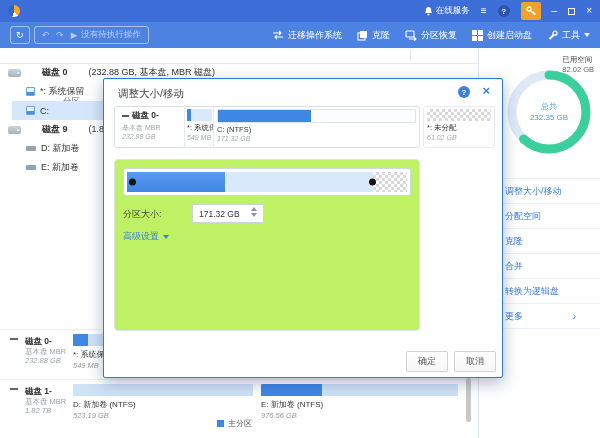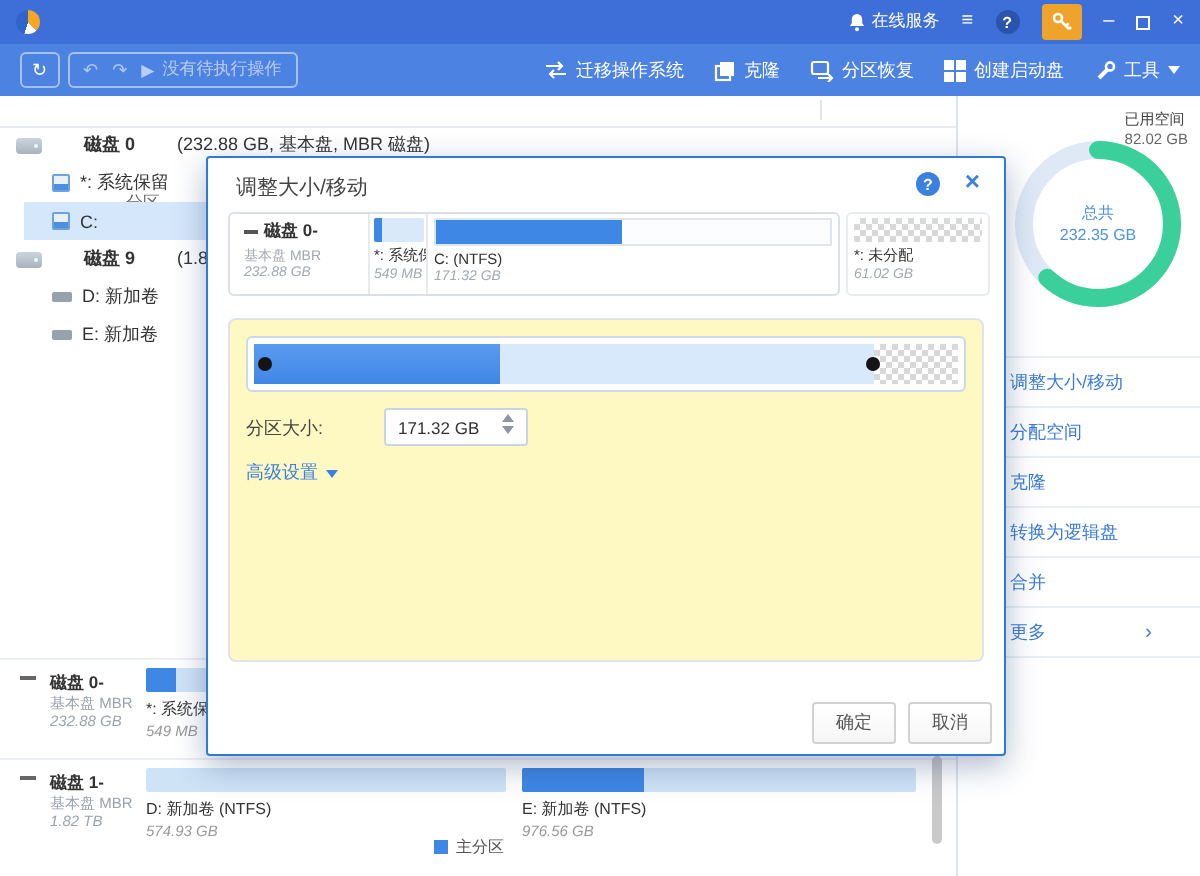--- a/index.html
+++ b/index.html
@@ -91,21 +91,21 @@
   .cell.sysres{width:29px;border-right:1px solid #e6eaf0;padding:2px 1px 2px 2px;overflow:hidden;}
   .cell.cdrive{flex:1;padding:2px 3px;}
   .mbar{height:12px;border-radius:1px;position:relative;overflow:hidden;}
   .mbar.lb{background:#d9e9fa;}
   .mbar.wt{background:#fbfdff;border:1px solid #dde6ef;}
   .mfill{position:absolute;left:0;top:0;bottom:0;background:#3f87e5;}
   .mlab{font-size:7.5px;color:#333;margin-top:2px;white-space:nowrap;}
   .msz{font-size:7px;color:#a0a8b0;font-style:italic;margin-top:1px;white-space:nowrap;}
   .unallocbox{position:absolute;left:319px;top:27px;width:72px;height:42px;border:1px solid #e8ecf2;border-radius:3px;box-sizing:border-box;padding:2px 3px;background:#fff;}
   .checker{background-color:#fff;background-image:linear-gradient(45deg,#d9d9d9 25%,transparent 25%,transparent 75%,#d9d9d9 75%),linear-gradient(45deg,#d9d9d9 25%,transparent 25%,transparent 75%,#d9d9d9 75%);background-size:6px 6px;background-position:0 0,3px 3px;}
-  .innerpanel{position:absolute;left:10px;top:80px;width:378px;height:172px;border:1px solid #dde3ec;border-radius:4px;box-sizing:border-box;background:#fef9c3;}
+  .innerpanel{position:absolute;left:10px;top:80px;width:306px;height:172px;border:1px solid #dde3ec;border-radius:4px;box-sizing:border-box;background:#bef264;}
   .sliderbox{position:absolute;left:8px;right:8px;top:8px;height:28px;border:1px solid #ccd9e9;border-radius:3px;box-sizing:border-box;padding:3px;background:#fff;}
   .track{position:relative;height:20px;display:flex;overflow:hidden;}
   .seg-used{width:35%;background:linear-gradient(#5a9af0,#3f87e5);}
   .seg-free{width:53%;background:#d8e9fb;}
   .seg-un{width:12%;}
   .handle{position:absolute;top:50%;width:7px;height:7px;border-radius:50%;background:#141414;transform:translateY(-50%);z-index:2;}
   .h-left{left:2px;}
   .h-right{left:calc(88% - 4px);}
   .sizerow{position:absolute;left:8px;top:44px;height:19px;}
   .sizelab{position:absolute;left:0;top:4px;font-size:9px;color:#444;white-space:nowrap;}
@@ -254,21 +254,21 @@
   <div class="strip" style="top:379px">
     <span class="collapse"></span>
     <div class="dinfo">
       <div class="n">磁盘 1-</div>
       <div class="k">基本盘 MBR</div>
       <div class="s">1.82 TB</div>
     </div>
     <div class="pcell" style="left:73px;width:180px">
       <div class="pbar"></div>
       <div class="plab">D: 新加卷 (NTFS)</div>
-      <div class="psz">574.93 GB</div>
+      <div class="psz">523.19 GB</div>
     </div>
     <div class="pcell" style="left:261px;width:197px">
       <div class="pbar">
           <span class="pfill" style="width:31%"></span>
         </div>
       <div class="plab">E: 新加卷 (NTFS)</div>
       <div class="psz">976.56 GB</div>
     </div>
   </div>
   <div class="legend">
@@ -298,25 +298,25 @@
       <div class="op">
           <span class="op-ico"></span>
           <span class="op-lab">分配空间</span>
         </div>
       <div class="op">
           <span class="op-ico"></span>
           <span class="op-lab">克隆</span>
         </div>
       <div class="op">
           <span class="op-ico"></span>
+          <span class="op-lab">合并</span>
+        </div>
+      <div class="op">
+          <span class="op-ico"></span>
           <span class="op-lab">转换为逻辑盘</span>
-        </div>
-      <div class="op">
-          <span class="op-ico"></span>
-          <span class="op-lab">合并</span>
         </div>
       <div class="op">
           <span class="op-ico"></span>
           <span class="op-lab">更多</span>
           <span class="op-more">›</span>
         </div>
     </div>
   </div>
 
   <div class="dialog">

